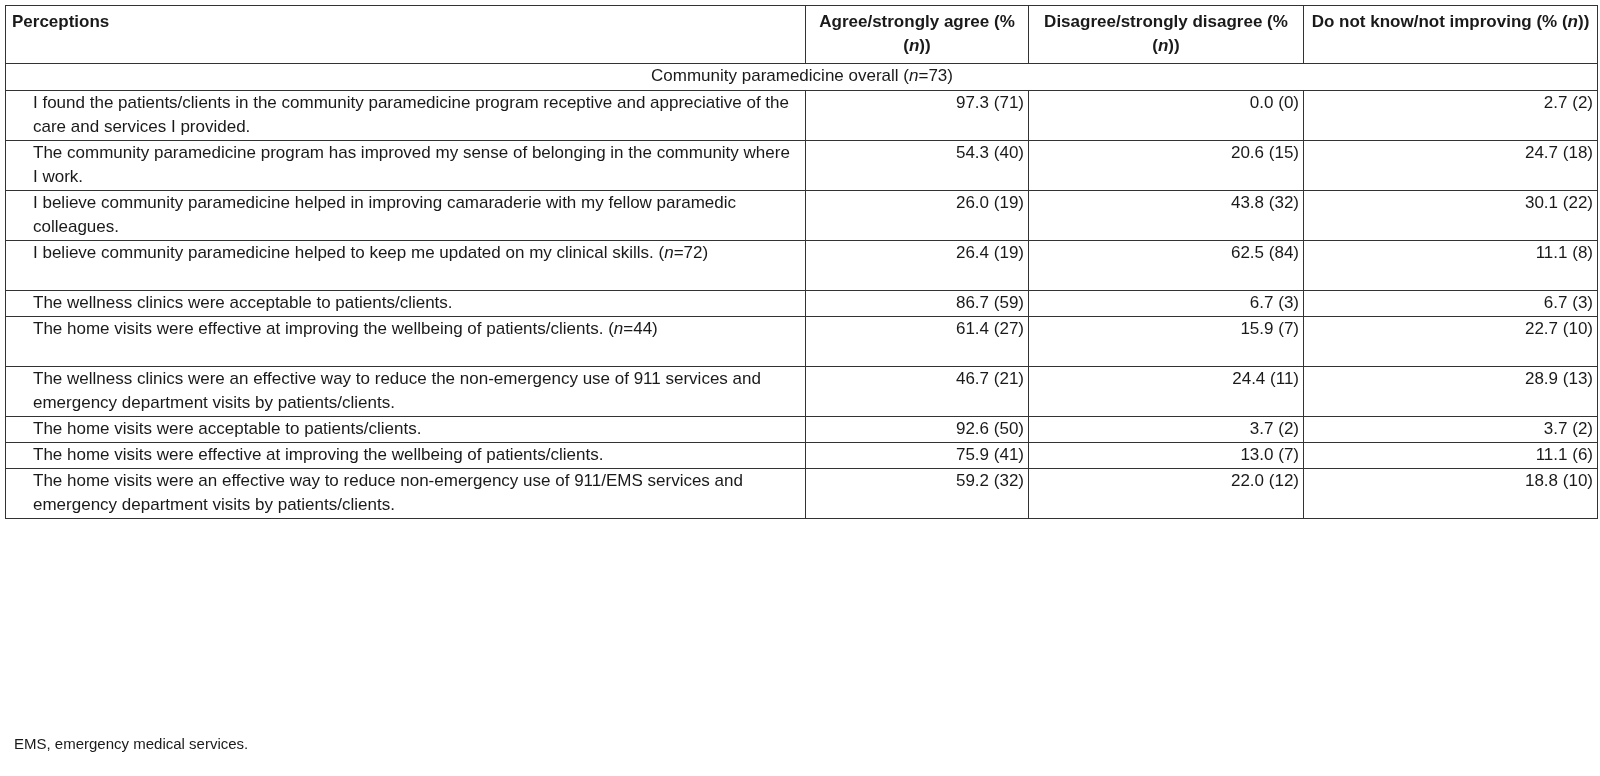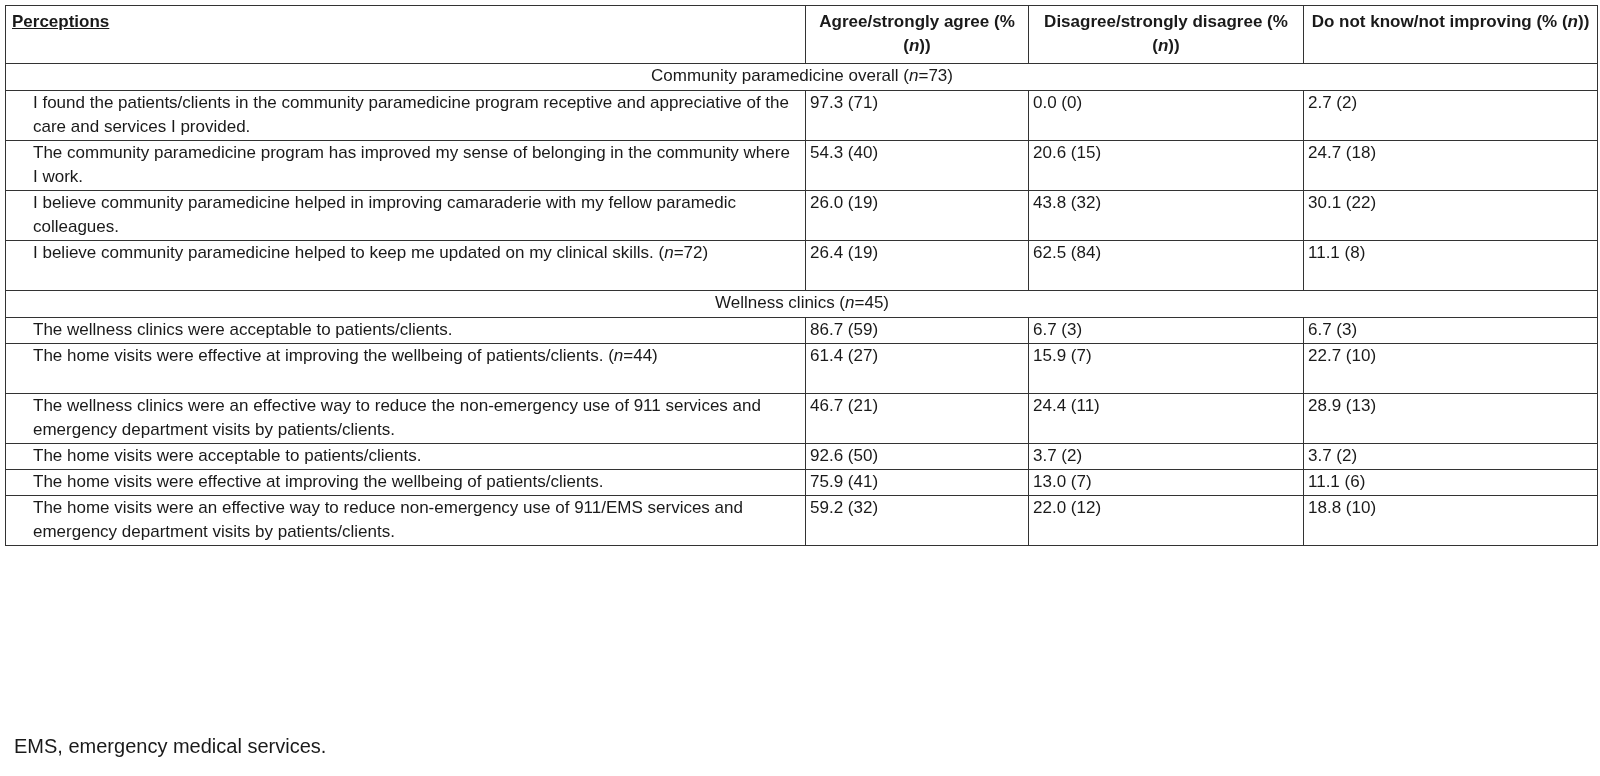--- a/index.html
+++ b/index.html
@@ -19,34 +19,34 @@
       border: 1.5px solid #333;
       vertical-align: top;
       line-height: 24px;
       padding: 0;
     }
     th {
       font-weight: bold;
       padding: 4px 6px 5px 6px;
       height: 48px;
     }
-    th.c0 { text-align: left; text-decoration: underline; }
+    th.c0 { text-align: left; }
     th.num { text-align: center; }
     td.section {
       padding: 0 6px 0 7px;
       height: 26px;
       text-align: center;
     }
     td.item {
       padding: 0 8px 0 27px;
     }
-    td.num { text-align: left; padding: 0 4px; }
+    td.num { text-align: right; padding: 0 4px; }
     .footnote {
       position: absolute; left: 14px; top: 735px;
-      font-size: 20px; color: #1a1a1a;
+      font-size: 15px; color: #1a1a1a;
     }
     i { font-style: italic; }
   </style>
 </head>
 <body>
 
 <div class="wrap">
   <table>
     <colgroup>
       <col style="width:800px">
@@ -85,23 +85,20 @@
         <td class="num">43.8 (32)</td>
         <td class="num">30.1 (22)</td>
       </tr>
       <tr style="height:50px">
         <td class="item"><span>I believe community paramedicine helped to keep me updated on my clinical skills. (</span><i>n</i><span>=72)</span></td>
         <td class="num">26.4 (19)</td>
         <td class="num">62.5 (84)</td>
         <td class="num">11.1 (8)</td>
       </tr>
 
-      <tr>
-        <td class="section" colspan="4"><span>Wellness clinics (</span><i>n</i><span>=45)</span></td>
-      </tr>
       <tr style="height:26px">
         <td class="item"><span>The wellness clinics were acceptable to patients/clients.</span></td>
         <td class="num">86.7 (59)</td>
         <td class="num">6.7 (3)</td>
         <td class="num">6.7 (3)</td>
       </tr>
       <tr style="height:50px">
         <td class="item"><span>The home visits were effective at improving the wellbeing of patients/clients. (</span><i>n</i><span>=44)</span></td>
         <td class="num">61.4 (27)</td>
         <td class="num">15.9 (7)</td>

